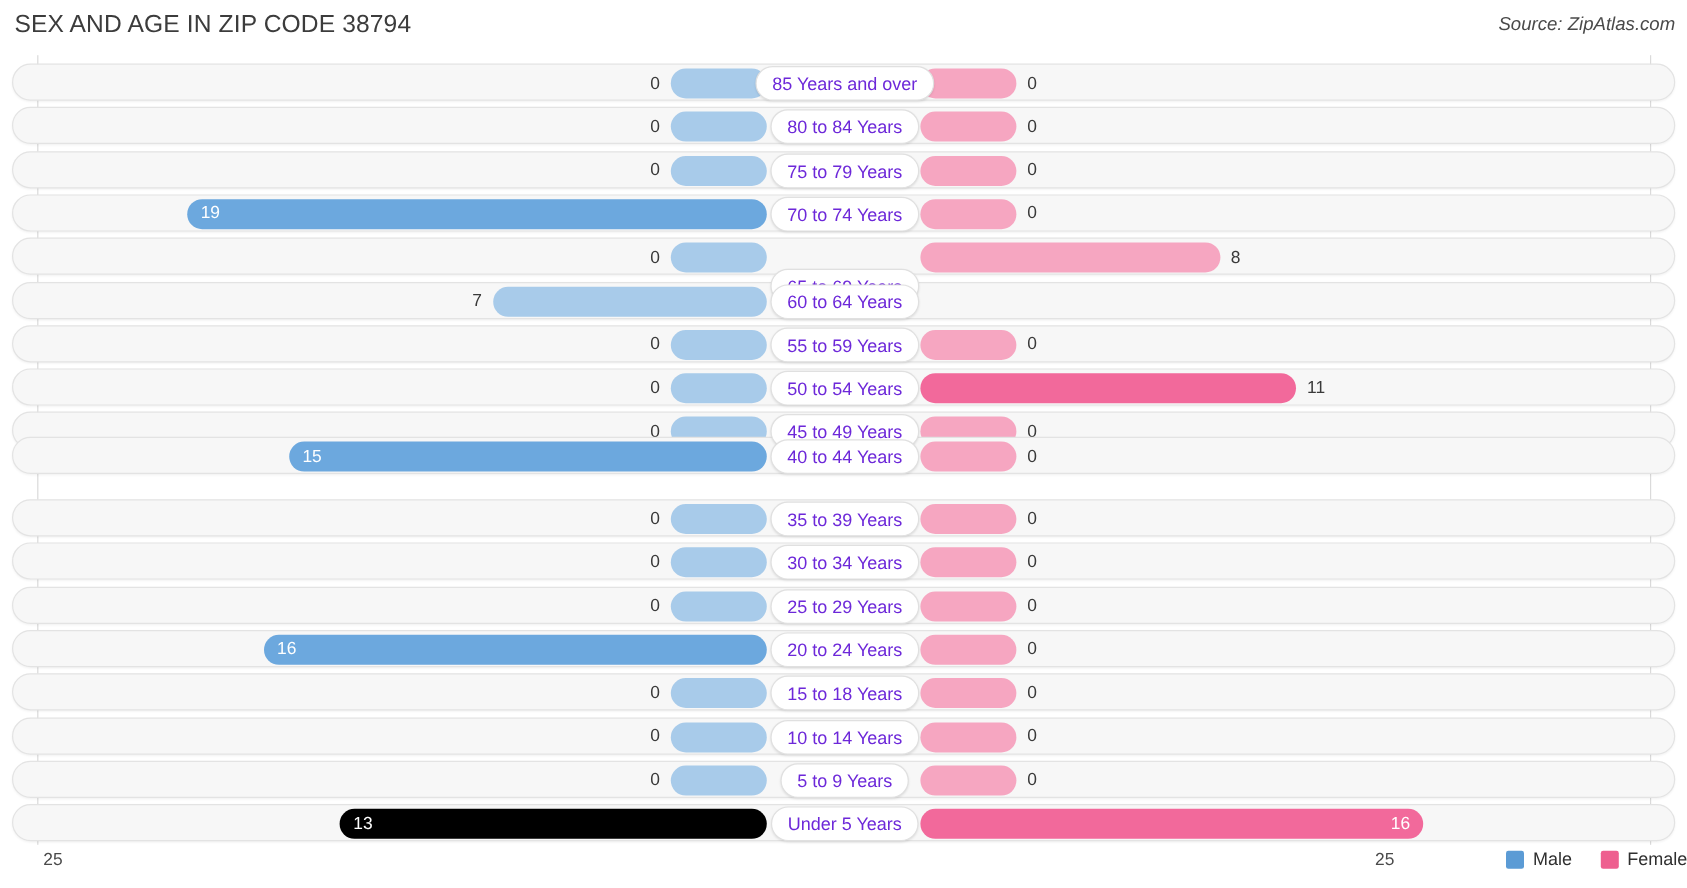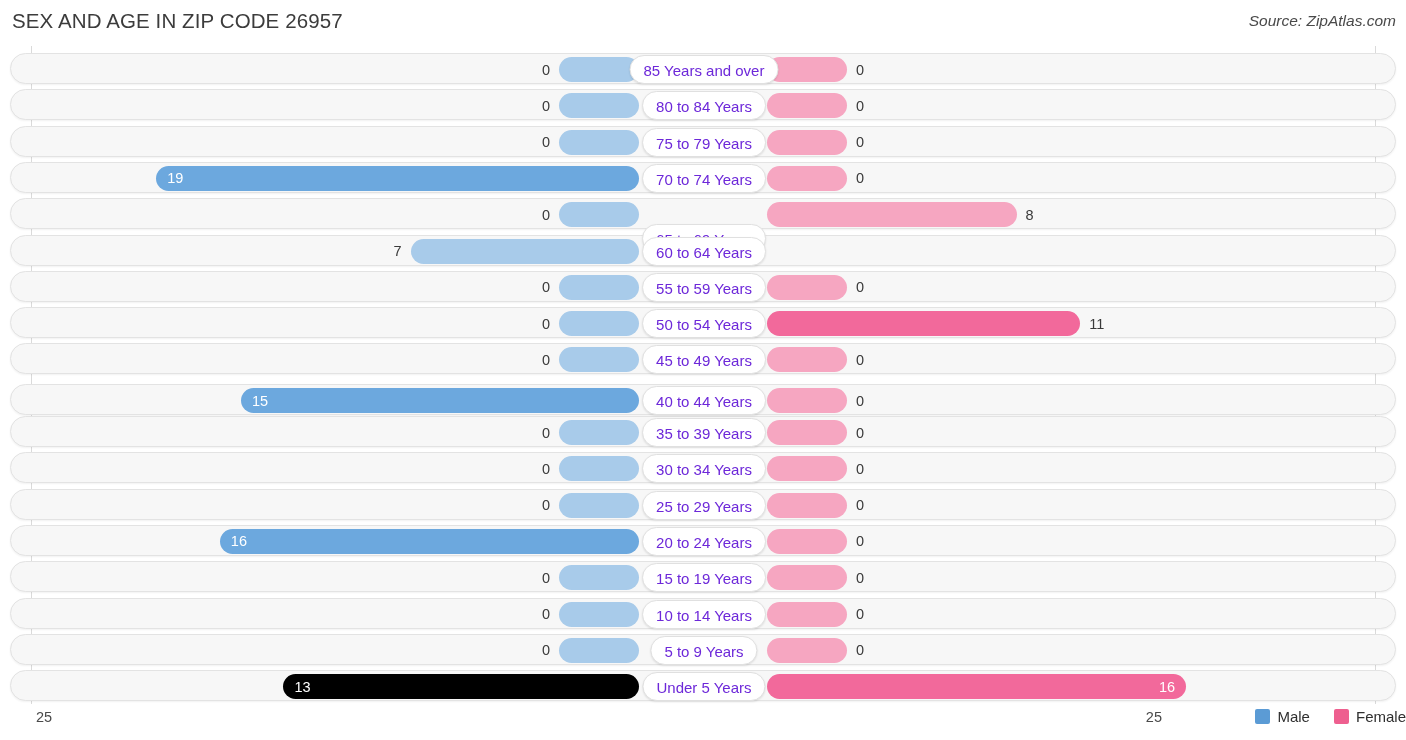--- a/index.html
+++ b/index.html
@@ -156,21 +156,21 @@
   }
   .legend-text {
     font-size: 15px;
     color: #2f2f2f;
   }
 </style>
 </head>
 <body>
 
 <div id="header">
-  <div id="chart-title">SEX AND AGE IN ZIP CODE 26957</div>
+  <div id="chart-title">SEX AND AGE IN ZIP CODE 38794</div>
   <div id="source-label">Source: ZipAtlas.com</div>
 </div>
 
 <div id="plot">
   <div class="axis-line" id="axis-left"></div>
   <div class="axis-line" id="axis-right"></div>
   <div id="rows">
       <div class="row" style="top: 7px;">
         <div class="bar bar-male" style="right: 756px; width: 80px; background: rgb(168, 203, 234);">
           <span class="bar-val outside">0</span>
@@ -242,21 +242,21 @@
       </div>
       <div class="row" style="top: 297.4px;">
         <div class="bar bar-male" style="right: 756px; width: 80px; background: rgb(168, 203, 234);">
           <span class="bar-val outside">0</span>
         </div>
         <div class="bar bar-female" style="left: 756px; width: 80px; background: rgb(246, 166, 193);">
           <span class="bar-val outside">0</span>
         </div>
         <div class="age-pill" style="left: 693px;">45 to 49 Years</div>
       </div>
-      <div class="row" style="top: 338px;">
+      <div class="row" style="top: 318px;">
         <div class="bar bar-male" style="right: 756px; width: 398px; background: rgb(108, 168, 222);">
           <span class="bar-val inside">15</span>
         </div>
         <div class="bar bar-female" style="left: 756px; width: 80px; background: rgb(246, 166, 193);">
           <span class="bar-val outside">0</span>
         </div>
         <div class="age-pill" style="left: 693px;">40 to 44 Years</div>
       </div>
       <div class="row" style="top: 370px;">
         <div class="bar bar-male" style="right: 756px; width: 80px; background: rgb(168, 203, 234);">
@@ -294,21 +294,21 @@
         </div>
         <div class="age-pill" style="left: 693px;">20 to 24 Years</div>
       </div>
       <div class="row" style="top: 515.2px;">
         <div class="bar bar-male" style="right: 756px; width: 80px; background: rgb(168, 203, 234);">
           <span class="bar-val outside">0</span>
         </div>
         <div class="bar bar-female" style="left: 756px; width: 80px; background: rgb(246, 166, 193);">
           <span class="bar-val outside">0</span>
         </div>
-        <div class="age-pill" style="left: 693px;">15 to 19 Years</div>
+        <div class="age-pill" style="left: 693px;">15 to 18 Years</div>
       </div>
       <div class="row" style="top: 551.5px;">
         <div class="bar bar-male" style="right: 756px; width: 80px; background: rgb(168, 203, 234);">
           <span class="bar-val outside">0</span>
         </div>
         <div class="bar bar-female" style="left: 756px; width: 80px; background: rgb(246, 166, 193);">
           <span class="bar-val outside">0</span>
         </div>
         <div class="age-pill" style="left: 693px;">10 to 14 Years</div>
       </div>

